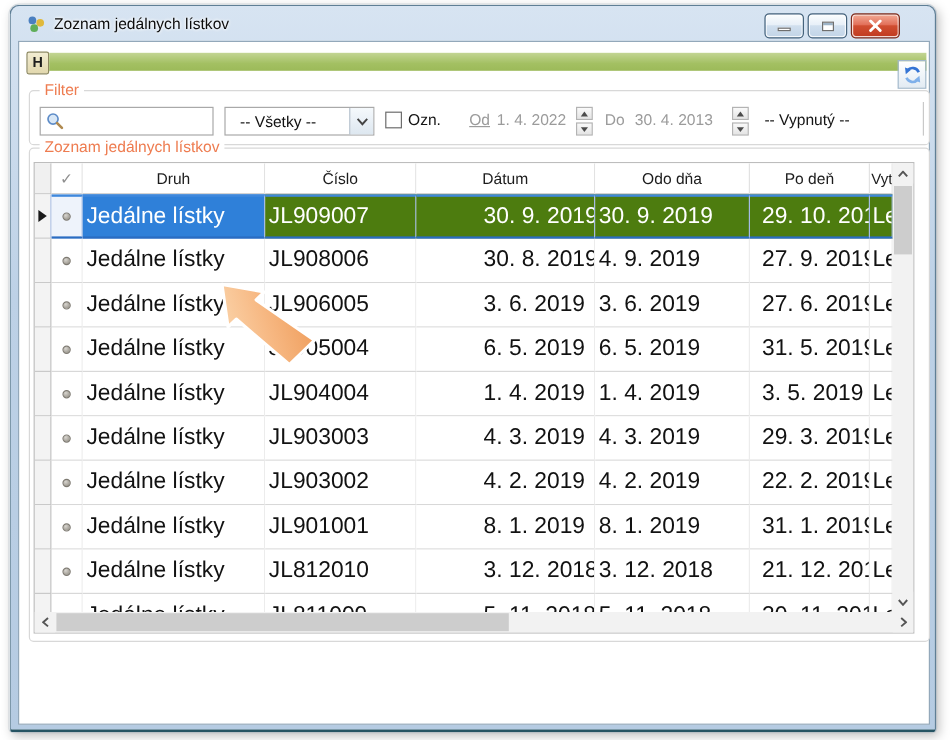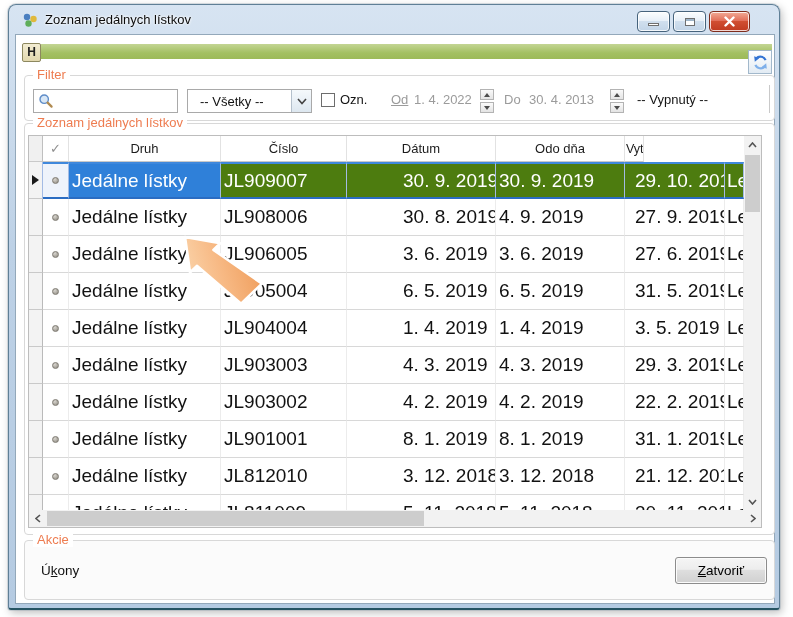--- a/index.html
+++ b/index.html
@@ -187,20 +187,21 @@
         <div class="grid-body">
           <div class="hrow">
             <div class="hcell w-gut"></div>
             <div class="hcell w-chk">
                 <span class="chk-glyph">✓</span>
               </div>
             <div class="hcell w-druh">Druh</div>
             <div class="hcell w-cislo">Číslo</div>
             <div class="hcell w-datum">Dátum</div>
             <div class="hcell w-odo">Odo dňa</div>
+            <div class="hcell w-po">Po deň</div>
             <div class="hcell w-vyt">Vyt</div>
           </div>
           <div>
   <div class="row selected">
     <div class="cell w-gut">
                   <span class="row-ind"></span>
                 </div>
     <div class="cell w-chk">
                   <span class="dot"></span>
                 </div>
@@ -354,27 +355,20 @@
           <div class="hthumb"></div>
           <div class="sbtn" style="left:715px;">
             <svg width="6" height="9" viewBox="0 0 6 9">
                 <polyline points="1,1 5,4.5 1,8" fill="none" stroke="#555" stroke-width="1.6"></polyline>
               </svg>
           </div>
         </div>
       </div>
     </div>
 
-    <div class="group actions">
-      <span class="legend">Akcie</span>
-      <span class="ukony"><span>Ú</span><span class="mnemonic">k</span><span>ony</span></span>
-      <div class="close-btn">
-          <span><span class="mnemonic">Z</span><span>atvoriť</span></span>
-        </div>
-    </div>
   </div>
 </div>
 
 <svg class="pointer-arrow" viewBox="0 0 140 130">
   <defs>
     <linearGradient id="agrad" x1="0" y1="0" x2="1" y2="1">
       <stop offset="0" stop-color="#fbd9b2"></stop>
       <stop offset="0.55" stop-color="#f7b984"></stop>
       <stop offset="1" stop-color="#f0a060"></stop>
     </linearGradient>

